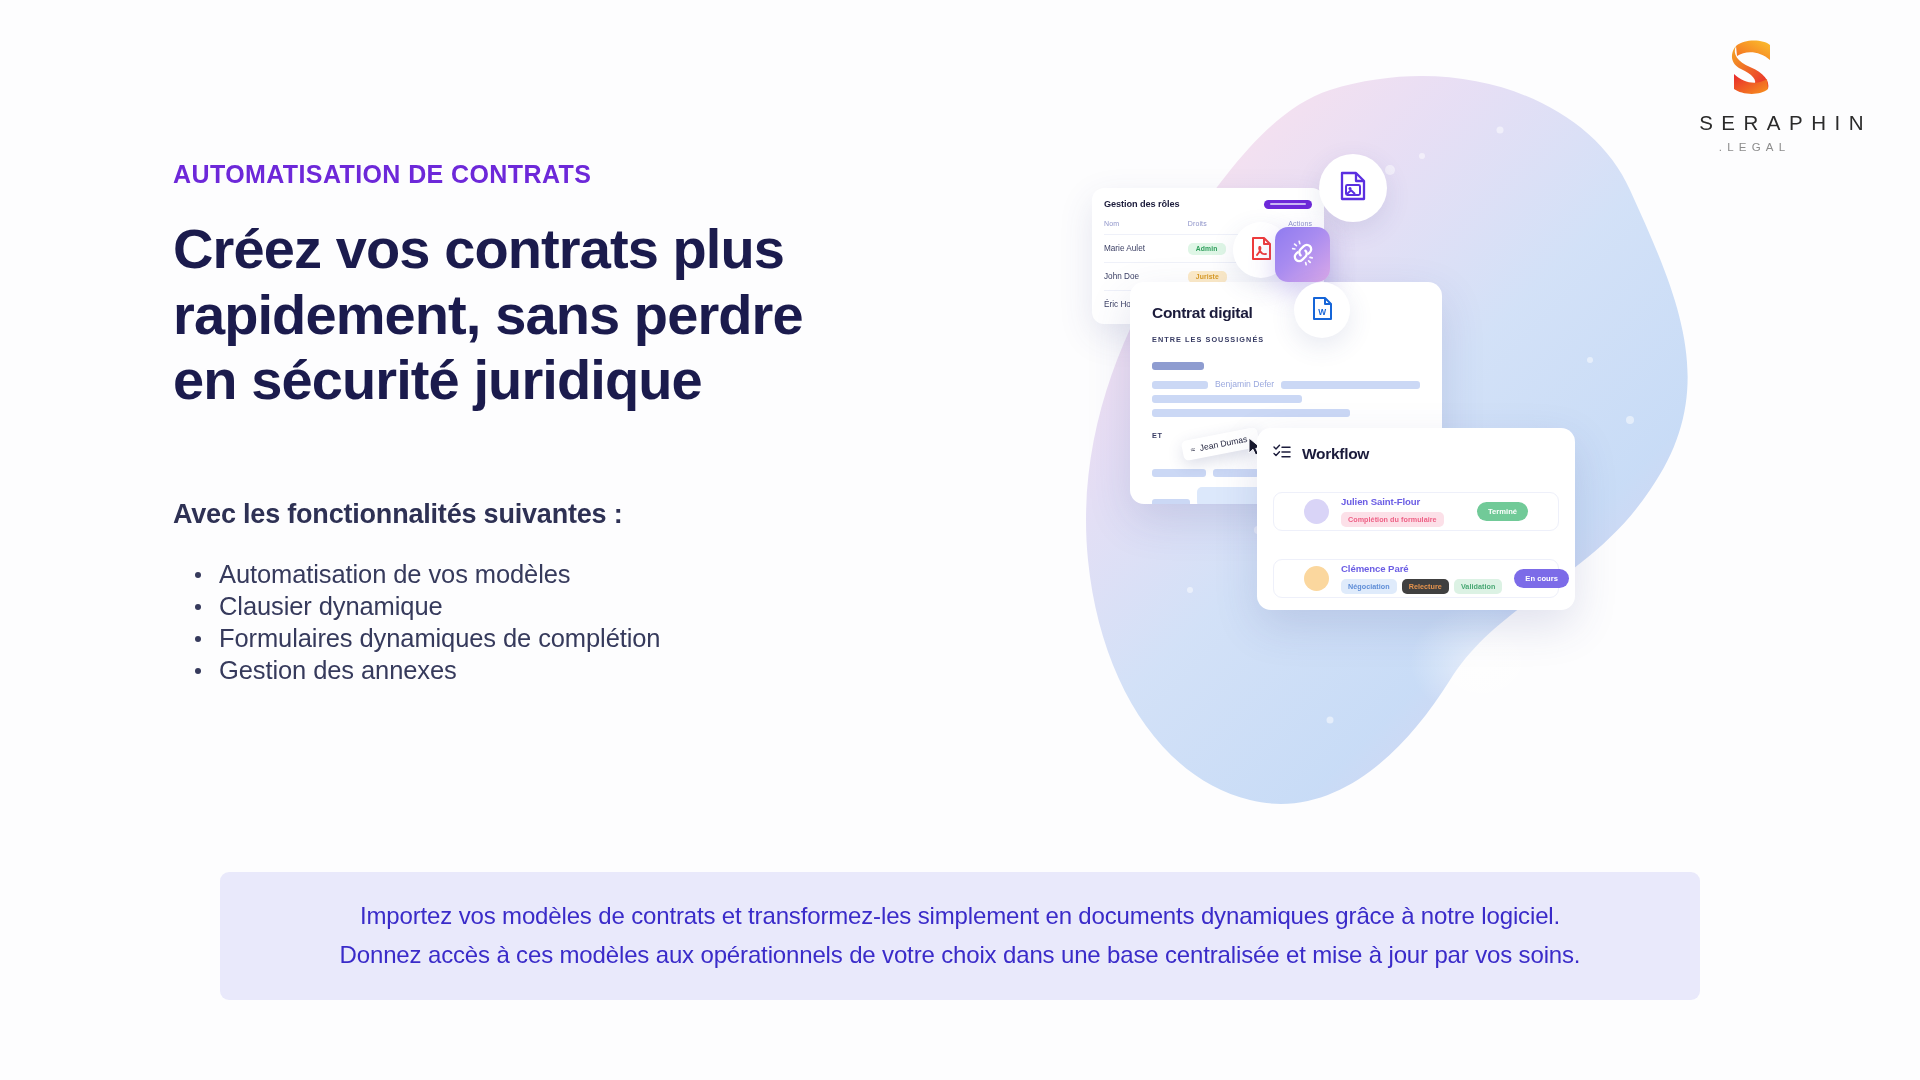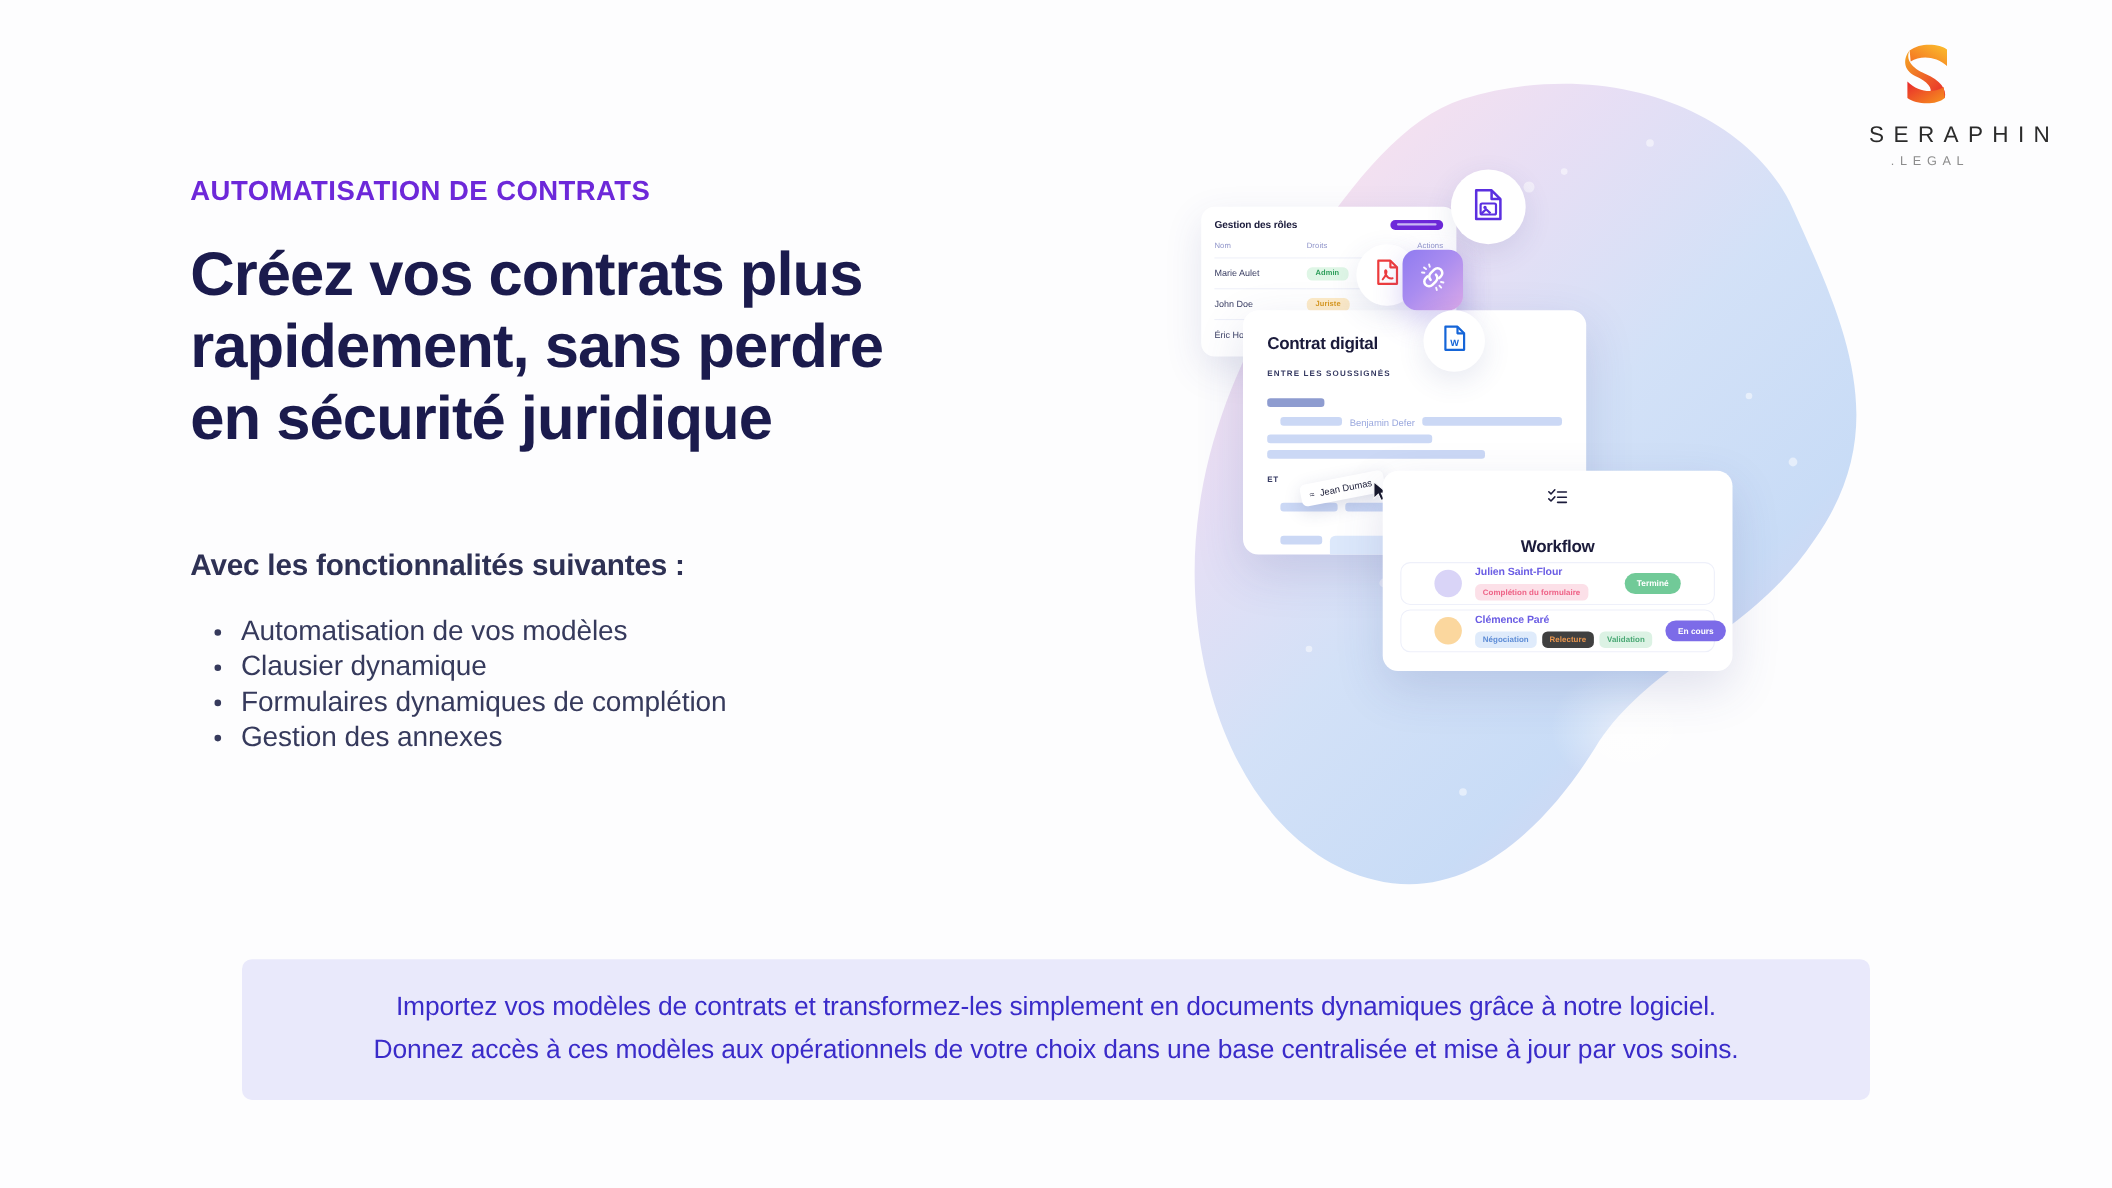--- a/index.html
+++ b/index.html
@@ -148,21 +148,21 @@
     overflow: hidden;
   }
   .contract-title { font-size: 15.5px; font-weight: 700; color: #1B1B3B; letter-spacing: -0.3px; }
   .contract-sub {
     margin-top: 13px; font-size: 7.3px; font-weight: 700; color: #373B63;
     letter-spacing: 1.05px;
   }
   .bar { height: 8px; border-radius: 3px; background: #CBD8F5; }
   .bar.dark { background: #8E9CD0; }
   .bar.pale { background: #DCE8FB; }
-  .row-line { display: flex; align-items: flex-start; gap: 7px; margin-top: 6px; margin-left: 12px; }
+  .row-line { display: flex; align-items: flex-end; gap: 7px; margin-top: 6px; }
   .party-name { font-size: 8.6px; color: #9AA8DE; white-space: nowrap; }
   .et { margin-top: 14px; font-size: 7.3px; font-weight: 700; color: #373B63; letter-spacing: .6px; }
 
   .sig-tag {
     position: absolute; left: 52px; top: 152px;
     background: #fff; border-radius: 5px;
     padding: 5px 11px 5px 8px;
     box-shadow: 0 5px 16px rgba(50,60,120,.18);
     transform: rotate(-11deg);
     display: flex; align-items: center; gap: 5px;
@@ -170,24 +170,24 @@
   }
   .sig-glyph { font-size: 8px; color: #23253F; }
   .cursor { position: absolute; left: 118px; top: 155px; }
 
   
   .workflow-card {
     left: 227px; top: 368px; width: 318px; height: 182px;
     box-shadow: 0 16px 44px rgba(60,70,140,.15);
     padding: 16px 16px 0 16px;
   }
-  .wf-head { display: flex; align-items: center; gap: 24px; flex-direction: column; }
+  .wf-head { display: flex; align-items: center; gap: 11px; }
   .wf-title { font-size: 15.5px; font-weight: 700; color: #1B1B3B; letter-spacing: -0.3px; }
   .wf-row {
-    margin-top: 4px; border: 1px solid #EEF0FA; border-radius: 9px;
+    margin-top: 28px; border: 1px solid #EEF0FA; border-radius: 9px;
     height: 39px; display: flex; align-items: center; padding: 0 30px; gap: 12px;
   }
   .avatar { width: 25px; height: 25px; border-radius: 50%; flex: 0 0 auto; }
   .av-purple { background: #D9D4F7; }
   .av-orange { background: #FBD79E; }
   .wf-info { flex: 1 1 auto; }
   .wf-name { font-size: 9.6px; font-weight: 700; color: #6B5DE4; letter-spacing: -0.1px; }
   .wf-tags { margin-top: 5px; display: flex; gap: 5px; }
   .tag {
     padding: 2.8px 7px; border-radius: 5px; font-size: 7.2px; font-weight: 700; letter-spacing: .05px;

